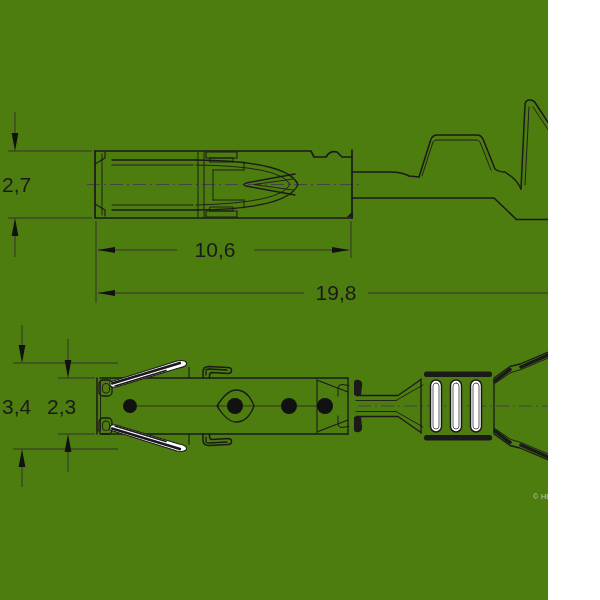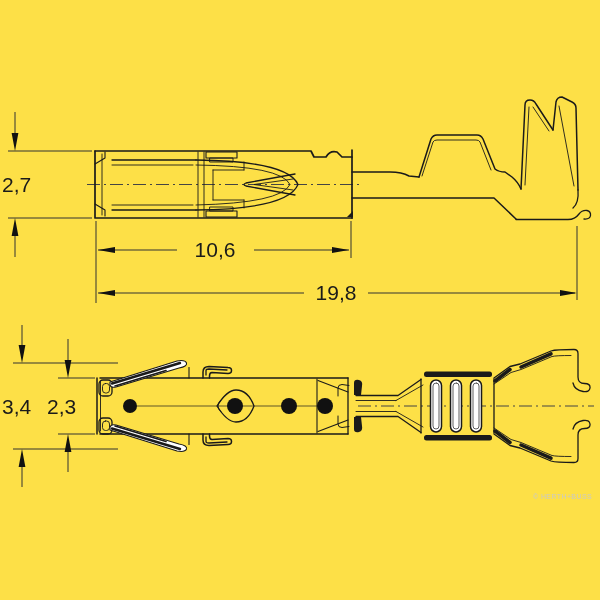--- a/index.html
+++ b/index.html
@@ -1,16 +1,16 @@
 <!DOCTYPE html>
 <html><head>
 <meta charset="utf-8">
 <style>
   html,body{margin:0;padding:0;background:#ffffff;}
-  .stage{width:600px;height:600px;position:relative;background:#fde047;overflow:hidden;text-decoration:underline;}
+  .stage{width:548px;height:600px;position:relative;background:#4d7c0f;overflow:hidden;text-decoration:underline;}
   svg{display:block;}
   .pl{stroke:#1a1a1a;fill:none;stroke-linecap:round;stroke-linejoin:round;} .w17{stroke-width:1.7;} .w15{stroke-width:1.5;}
   .w13{stroke-width:1.3;} .w11{stroke-width:1.1;} .w09{stroke-width:0.9;} .w07{stroke-width:0.7;}
   .dim{stroke:#333333;stroke-width:1;fill:none;}
   .ah{fill:#111111;stroke:none;}
   .blk{fill:#111111;stroke:none;}
   .dkf{fill:#1a1a1a;stroke:none;}
   .wht{fill:#ffffff;}
   .cl{stroke:#444444;stroke-width:1;fill:none;stroke-dasharray:13 4 2 4;}
   .dim-label{font-family:"Liberation Sans",sans-serif;font-size:21px;fill:#1a1a1a;}

